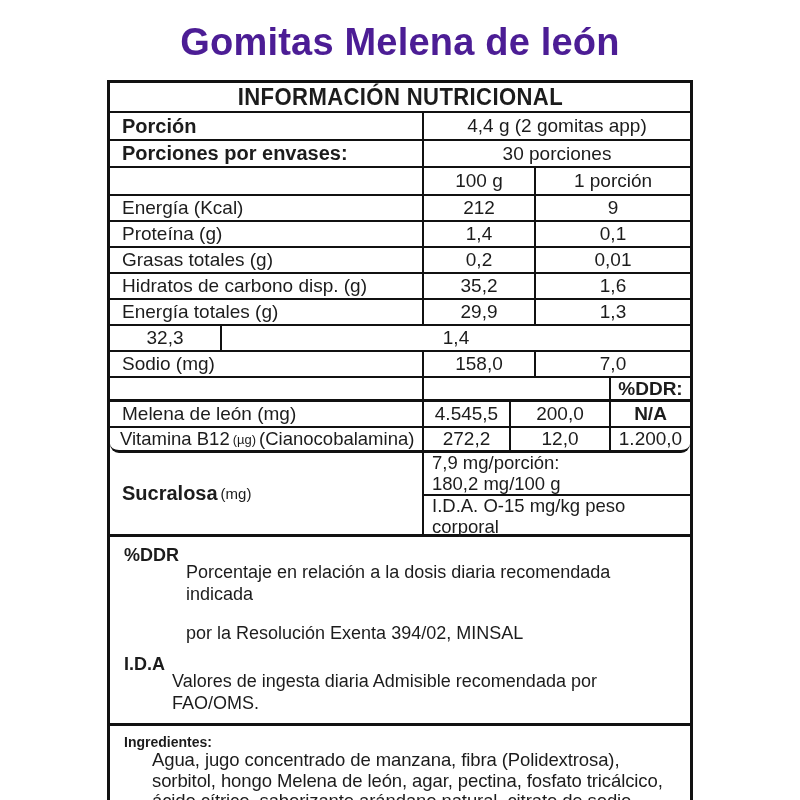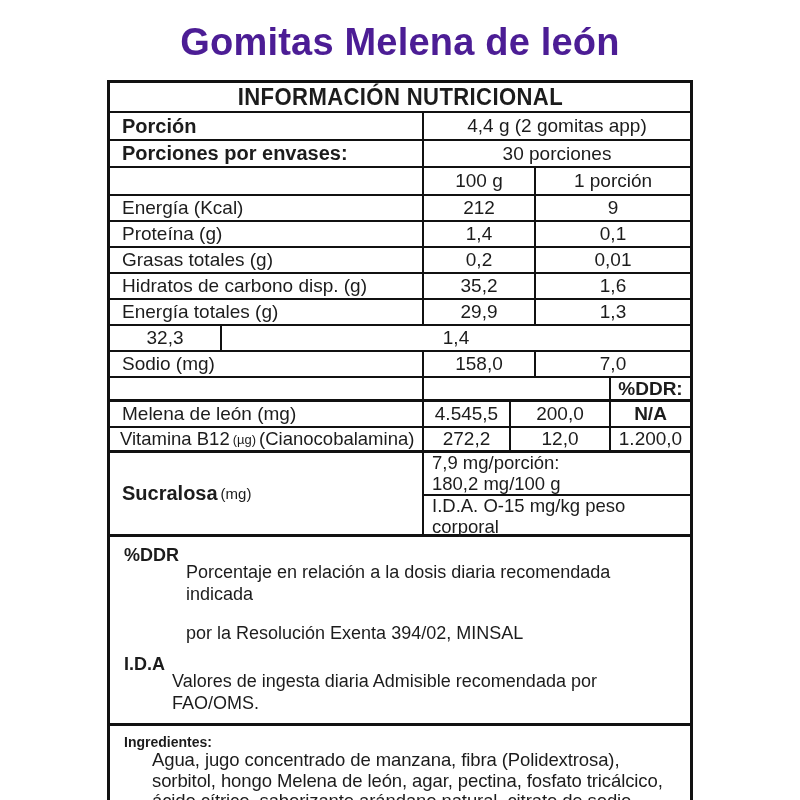--- a/index.html
+++ b/index.html
@@ -52,21 +52,21 @@
   
   .cell-v1 { width: 112px; border-right: 2px solid #111; justify-content: center; font-size: 19px; }
   .cell-v2 { flex: 1; justify-content: center; font-size: 19px; }
 
   
   .cell-d1 { width: 87px; border-right: 2px solid #111; justify-content: center; font-size: 19px; }
   .cell-d2 { width: 100px; border-right: 2px solid #111; justify-content: center; font-size: 19px; }
   .cell-d3 { flex: 1; justify-content: center; font-size: 19px; }
 
   .h28 { height: 28px; } .h27 { height: 27px; } .h26 { height: 26px; }
-  .h25 { height: 25px; } .h24 { height: 24px; }
+  .h25 { height: 25px; border-radius: 9px; } .h24 { height: 24px; }
 
   .unit-small { font-size: 13px; margin-left: 3px; }
   .extra-label { margin-left: 3px; }
 
   
   .sucralosa-right { flex: 1; display: flex; flex-direction: column; }
   .sucr-top {
     height: 45px; border-bottom: 2px solid #111;
     display: flex; flex-direction: column; justify-content: center;
     padding-left: 8px; font-size: 18.5px; line-height: 1.12;

